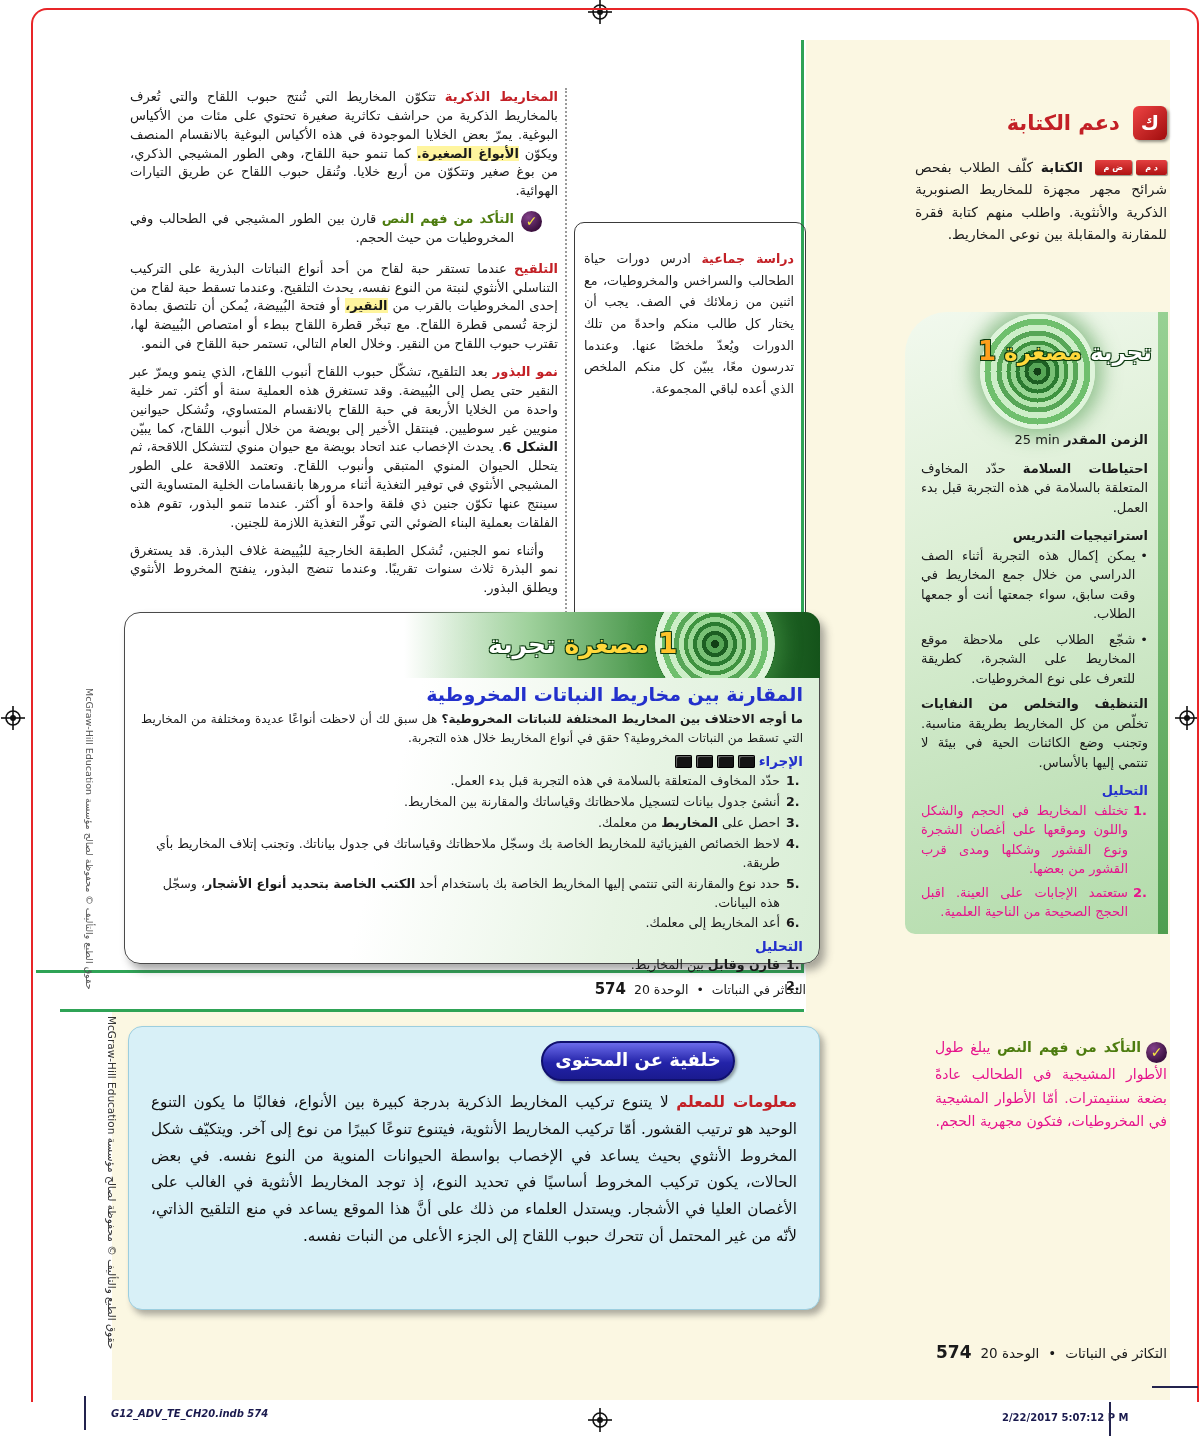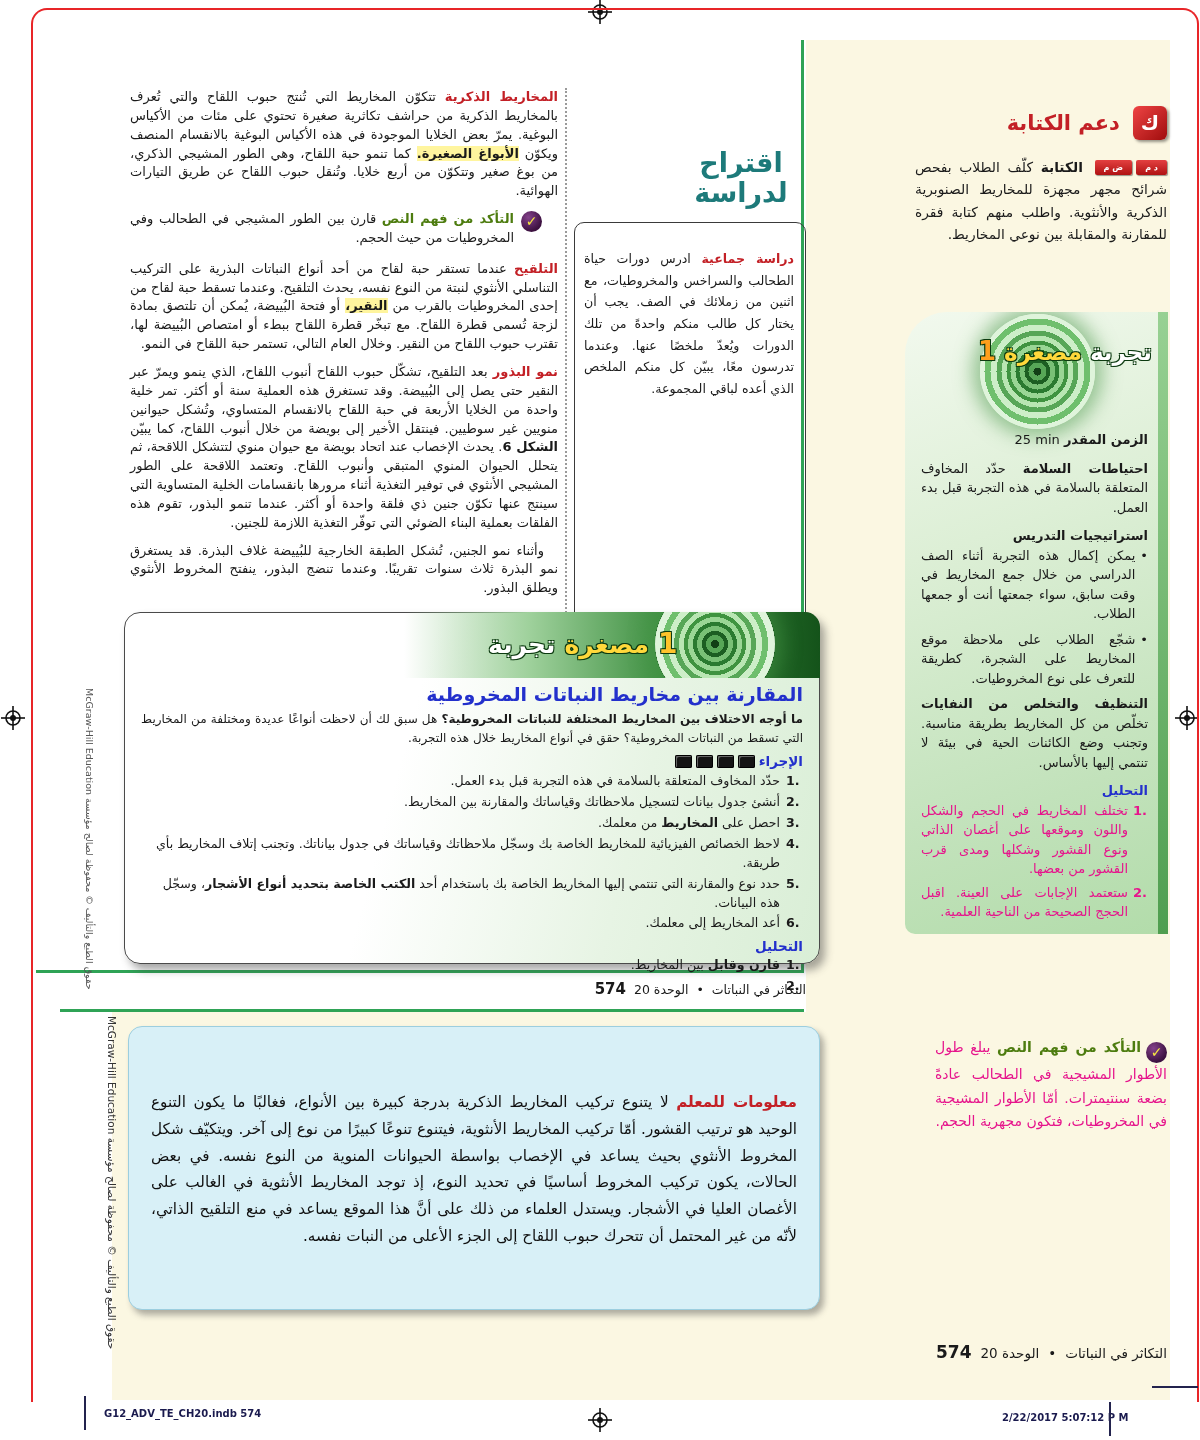--- a/index.html
+++ b/index.html
@@ -117,21 +117,21 @@
   .bg-pill{position:absolute;left:412px;top:14px;width:190px;height:36px;border-radius:20px;
            background:linear-gradient(#6b6bea,#2323a8 55%,#1a1a8f);border:2px solid #10106e;
            color:#fff;font-weight:bold;font-size:18px;text-align:center;line-height:34px;
            box-shadow:2px 2px 3px rgba(0,0,0,.35);direction:rtl;}
   .bg-text{position:absolute;right:22px;left:22px;top:62px;direction:rtl;text-align:justify;
            font-size:15.2px;line-height:1.76;color:#101010;}
   
   .vtext{position:absolute;white-space:nowrap;direction:rtl;font-size:9.5px;color:#555;
          transform:rotate(90deg);transform-origin:0 0;}
   .vtext2{color:#333;font-size:10.5px;}
-  .indb{position:absolute;left:104px;top:1408px;font-size:10px;font-weight:bold;color:#1a1a4e;direction:ltr;}
+  .indb{position:absolute;left:111px;top:1408px;font-size:10px;font-weight:bold;color:#1a1a4e;direction:ltr;font-style:italic;}
   .timestamp{position:absolute;left:1002px;top:1412px;font-size:10px;font-weight:bold;color:#1a1a4e;direction:ltr;}
 </style>
 </head>
 <body>
 
 <div class="canvas">
 
   <svg class="regmark" style="left:588px;top:0px;" width="24" height="24" viewBox="0 0 24 24">
       <line x1="12" y1="0" x2="12" y2="24" stroke="#111" stroke-width="1.6"></line>
       <line x1="0" y1="12" x2="24" y2="12" stroke="#111" stroke-width="1.6"></line>
@@ -175,24 +175,20 @@
     <p>
       <span class="lead-red">التلقيح</span><span> عندما تستقر حبة لقاح من أحد أنواع النباتات البذرية على التركيب التناسلي الأنثوي لنبتة من النوع نفسه، يحدث التلقيح. وعندما تسقط حبة لقاح من إحدى المخروطيات بالقرب من </span><span class="hl">النقير،</span><span> أو فتحة البُييضة، يُمكن أن تلتصق بمادة لزجة تُسمى قطرة اللقاح. مع تبخّر قطرة اللقاح ببطء أو امتصاص البُييضة لها، تقترب حبوب اللقاح من النقير. وخلال العام التالي، تستمر حبة اللقاح في النمو.</span>
     </p>
     <p>
       <span class="lead-red">نمو البذور</span><span> بعد التلقيح، تشكّل حبوب اللقاح أنبوب اللقاح، الذي ينمو ويمرّ عبر النقير حتى يصل إلى البُييضة. وقد تستغرق هذه العملية سنة أو أكثر. تمر خلية واحدة من الخلايا الأربعة في حبة اللقاح بالانقسام المتساوي، وتُشكل حيوانين منويين غير سوطيين. فينتقل الأخير إلى بويضة من خلال أنبوب اللقاح، كما يبيّن </span><span class="boldword">الشكل 6</span><span>. يحدث الإخصاب عند اتحاد بويضة مع حيوان منوي لتتشكل اللاقحة، ثم يتحلل الحيوان المنوي المتبقي وأنبوب اللقاح. وتعتمد اللاقحة على الطور المشيجي الأنثوي في توفير التغذية أثناء مرورها بانقسامات الخلية المتساوية التي سينتج عنها تكوّن جنين ذي فلقة واحدة أو أكثر. عندما تنمو البذور، تقوم هذه الفلقات بعملية البناء الضوئي التي توفّر التغذية اللازمة للجنين.</span>
     </p>
     <p style="text-indent:14px;">وأثناء نمو الجنين، تُشكل الطبقة الخارجية للبُييضة غلاف البذرة. قد يستغرق نمو البذرة ثلاث سنوات تقريبًا. وعندما تنضج البذور، ينفتح المخروط الأنثوي ويطلق البذور.</p>
   </div>
 
   <div class="dotted-sep"></div>
-  <div class="studytip-head">
-    <div>اقتراح</div>
-    <div>لدراسة</div>
-  </div>
   <div class="studytip-box"></div>
   <div class="studytip-text">
     <span class="lead-red">دراسة جماعية</span><span> ادرس دورات حياة الطحالب والسراخس والمخروطيات، مع اثنين من زملائك في الصف. يجب أن يختار كل طالب منكم واحدةً من تلك الدورات ويُعدّ ملخصًا عنها. وعندما تدرسون معًا، يبيّن كل منكم الملخص الذي أعده لباقي المجموعة.</span>
   </div>
 
   <div class="minilab-card">
     <div class="minilab-band">
       <div class="spiral-bg minilab-spiral"></div>
     </div>
     <div class="minilab-title">
@@ -291,34 +287,35 @@
       <div class="bullet-item">
         <span>•</span>
         <span>شجّع الطلاب على ملاحظة موقع المخاريط على الشجرة، كطريقة للتعرف على نوع المخروطيات.</span>
       </div>
       <div class="blk">
         <span class="bold-blk">التنظيف والتخلص من النفايات</span><span> تخلّص من كل المخاريط بطريقة مناسبة. وتجنب وضع الكائنات الحية في بيئة لا تنتمي إليها بالأساس.</span>
       </div>
       <div class="blue-head">التحليل</div>
       <div class="pans-item">
         <span class="pans-num num-ltr">1.</span>
-        <span>تختلف المخاريط في الحجم والشكل واللون وموقعها على أغصان الذاتي ونوع القشور وشكلها ومدى قرب القشور من بعضها.</span>
+        <span>تختلف المخاريط في الحجم والشكل واللون وموقعها على أغصان الشجرة ونوع القشور وشكلها ومدى قرب القشور من بعضها.</span>
       </div>
       <div class="pans-item">
         <span class="pans-num num-ltr">2.</span>
         <span>ستعتمد الإجابات على العينة. اقبل الحجج الصحيحة من الناحية العلمية.</span>
       </div>
     </div>
   </div>
 
   <div class="rc-answer">
     <span class="check-icon-inline">✓</span><span class="check-label">التأكد من فهم النص</span><span class="magenta"> يبلغ طول الأطوار المشيجية في الطحالب عادةً بضعة سنتيمترات. أمّا الأطوار المشيجية في المخروطيات، فتكون مجهرية الحجم.</span>
   </div>
 
   <div class="bg-card">
+    <div class="bg-pill">خلفية عن المحتوى</div>
     <div class="bg-text">
       <span class="lead-red">معلومات للمعلم</span><span> لا يتنوع تركيب المخاريط الذكرية بدرجة كبيرة بين الأنواع، فغالبًا ما يكون التنوع الوحيد هو ترتيب القشور. أمّا تركيب المخاريط الأنثوية، فيتنوع تنوعًا كبيرًا من نوع إلى آخر. ويتكيّف شكل المخروط الأنثوي بحيث يساعد في الإخصاب بواسطة الحيوانات المنوية من النوع نفسه. في بعض الحالات، يكون تركيب المخروط أساسيًا في تحديد النوع، إذ توجد المخاريط الأنثوية في الغالب على الأغصان العليا في الأشجار. ويستدل العلماء من ذلك على أنَّ هذا الموقع يساعد في منع التلقيح الذاتي، لأنّه من غير المحتمل أن تتحرك حبوب اللقاح إلى الجزء الأعلى من النبات نفسه.</span>
     </div>
   </div>
 
   <div class="t-footer">
     <span class="pgnum" style="font-size:17px;">574</span>
     <span>الوحدة 20</span>
     <span>•</span>
     <span>التكاثر في النباتات</span>

